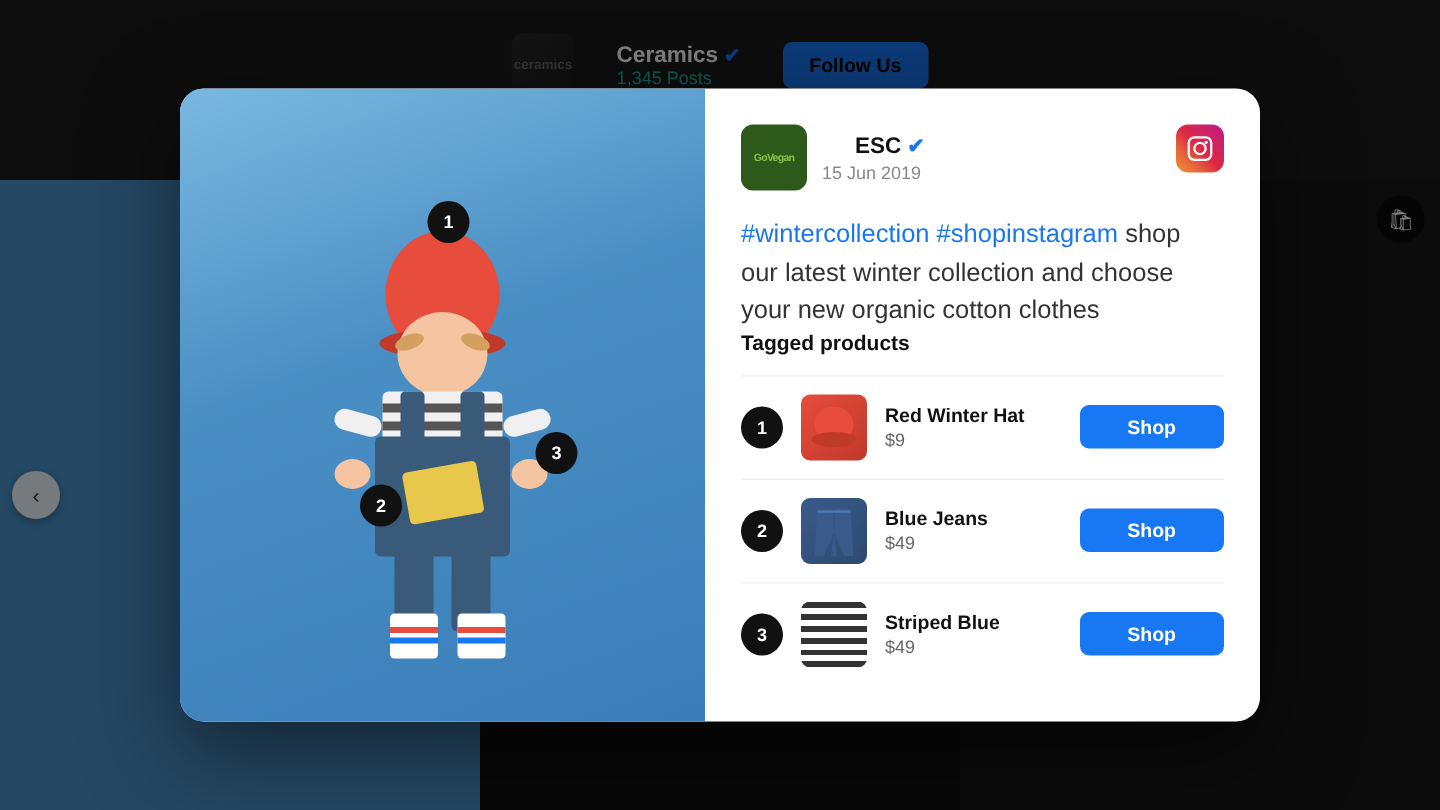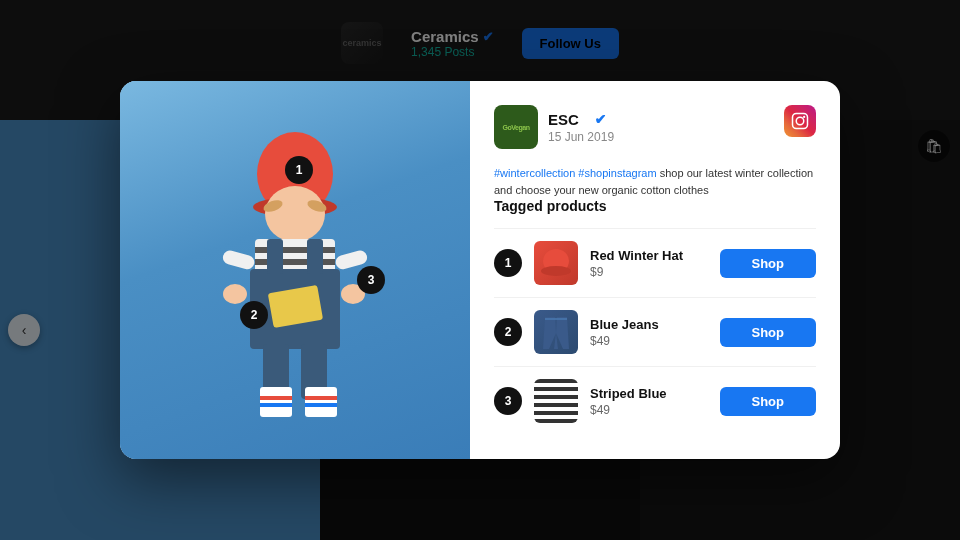--- a/index.html
+++ b/index.html
@@ -240,35 +240,36 @@
     .profile-name-row {
       display: flex;
       flex-direction: column;
     }
     .profile-name {
       font-size: 15px;
       font-weight: 700;
       color: #111;
       display: flex;
       align-items: center;
-      gap: 16px;
+      gap: 4px;
+      margin-left: 22px;
     }
     .profile-date {
       font-size: 12px;
       color: #888;
       margin-top: 2px;
     }
 
     .verified-icon {
       color: #1877f2;
       font-size: 14px;
     }
 
     .modal-caption {
-      font-size: 11px;
+      font-size: 17px;
       color: #333;
       line-height: 1.5;
     }
     .modal-caption .hashtag {
       color: #1877f2;
       cursor: pointer;
     }
 
     .tagged-title {
       font-size: 14px;

